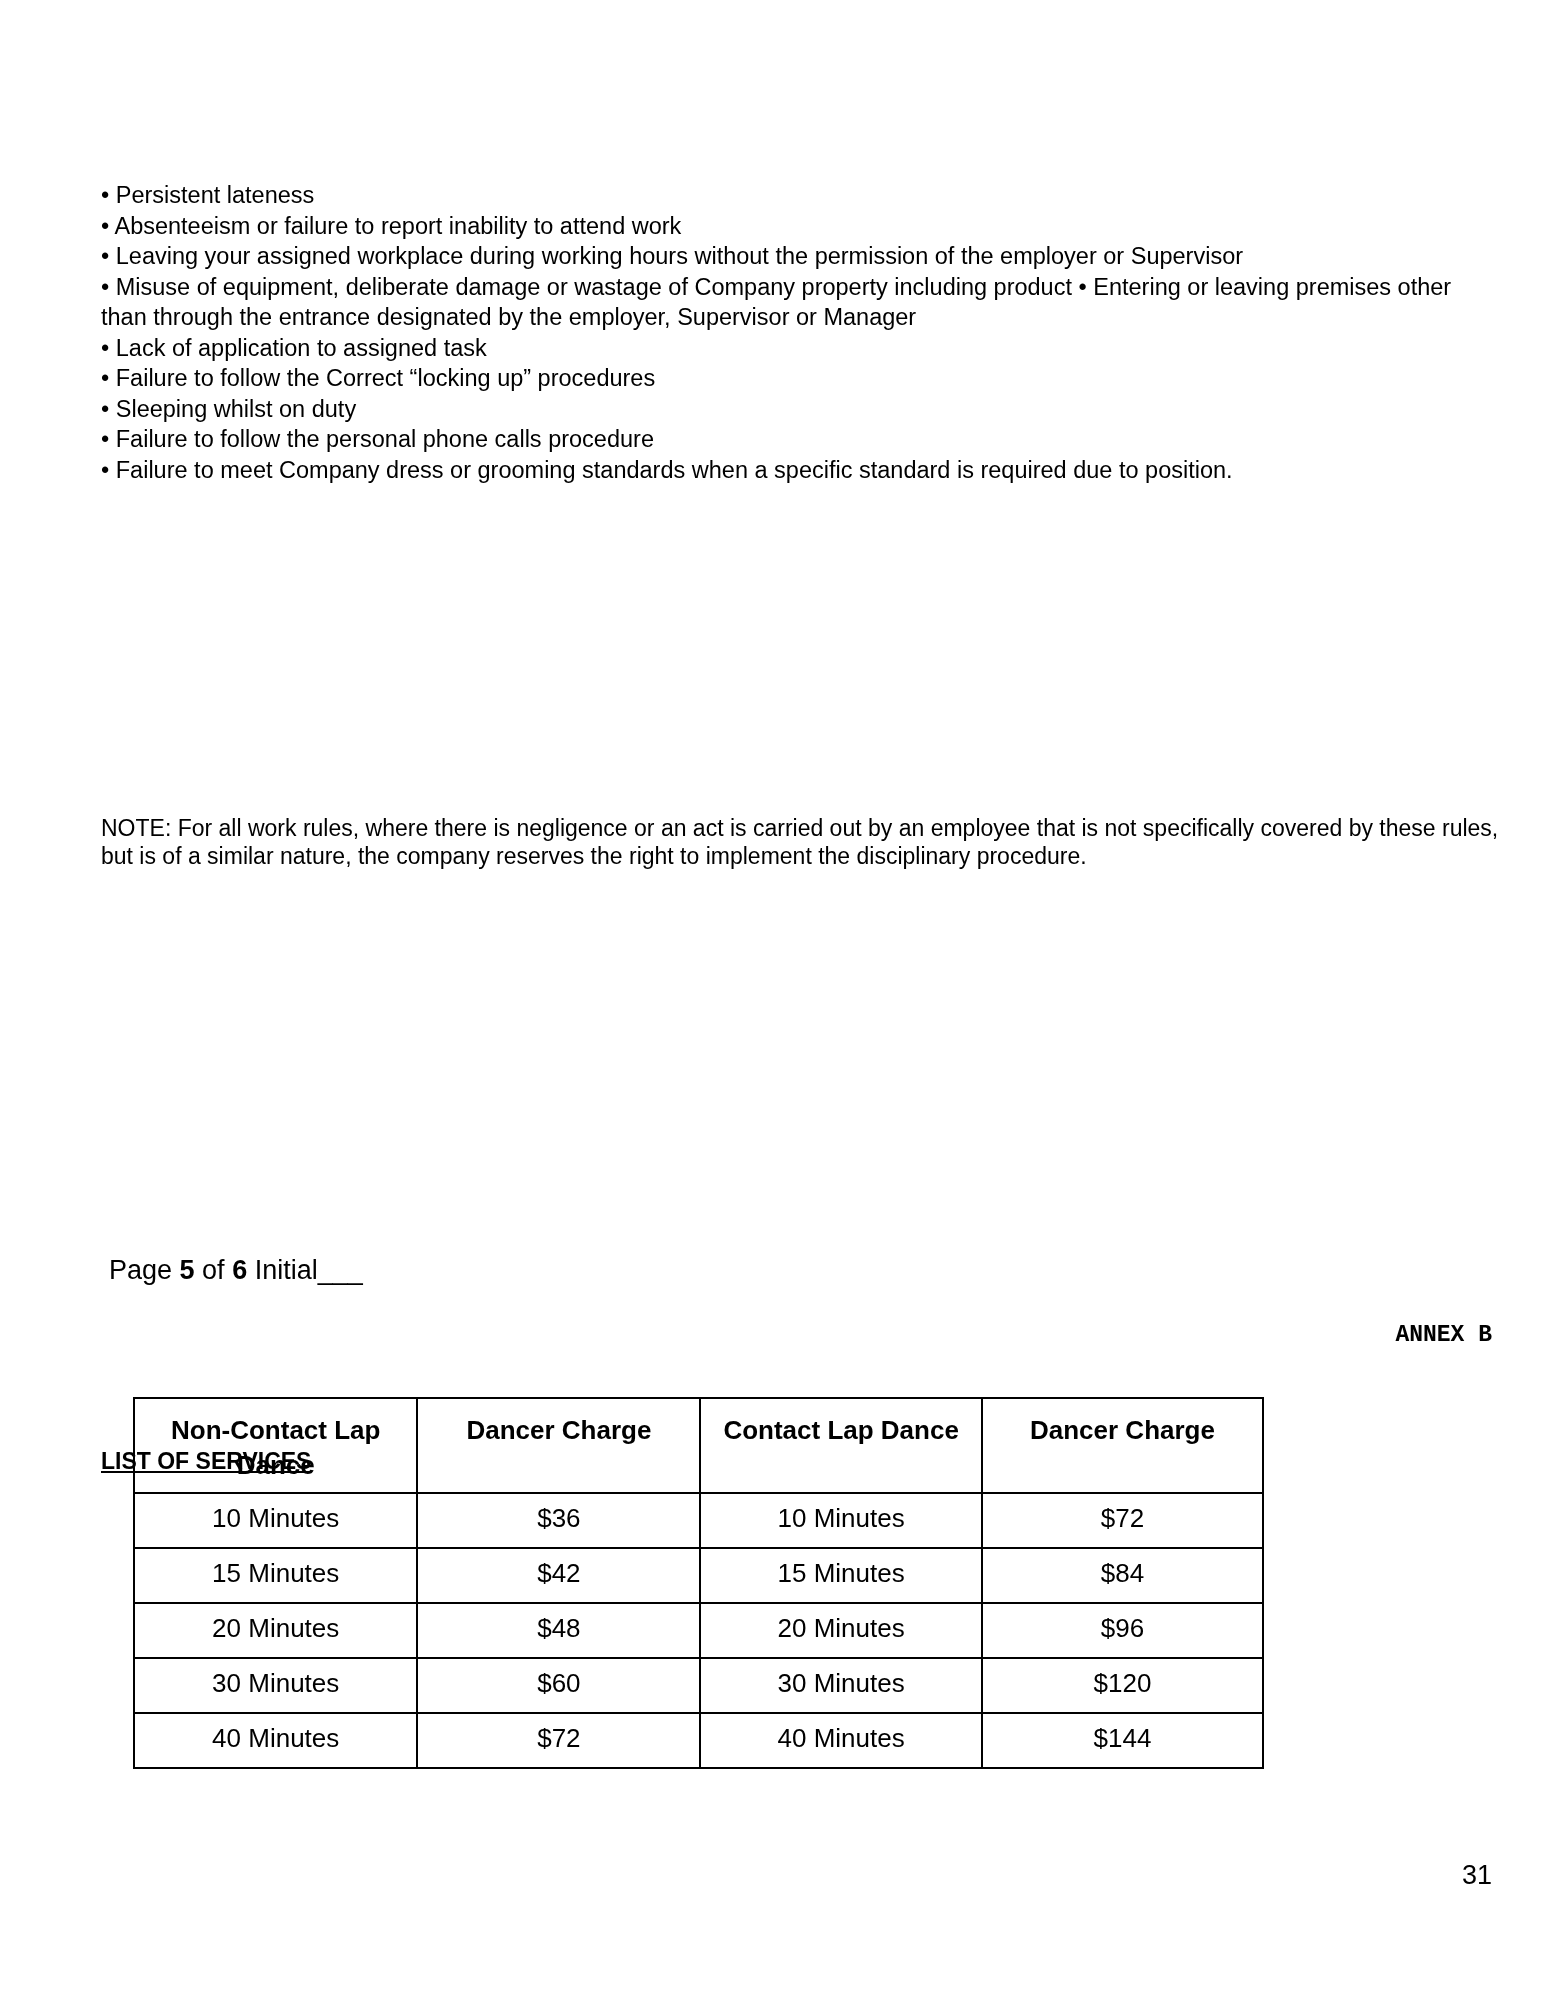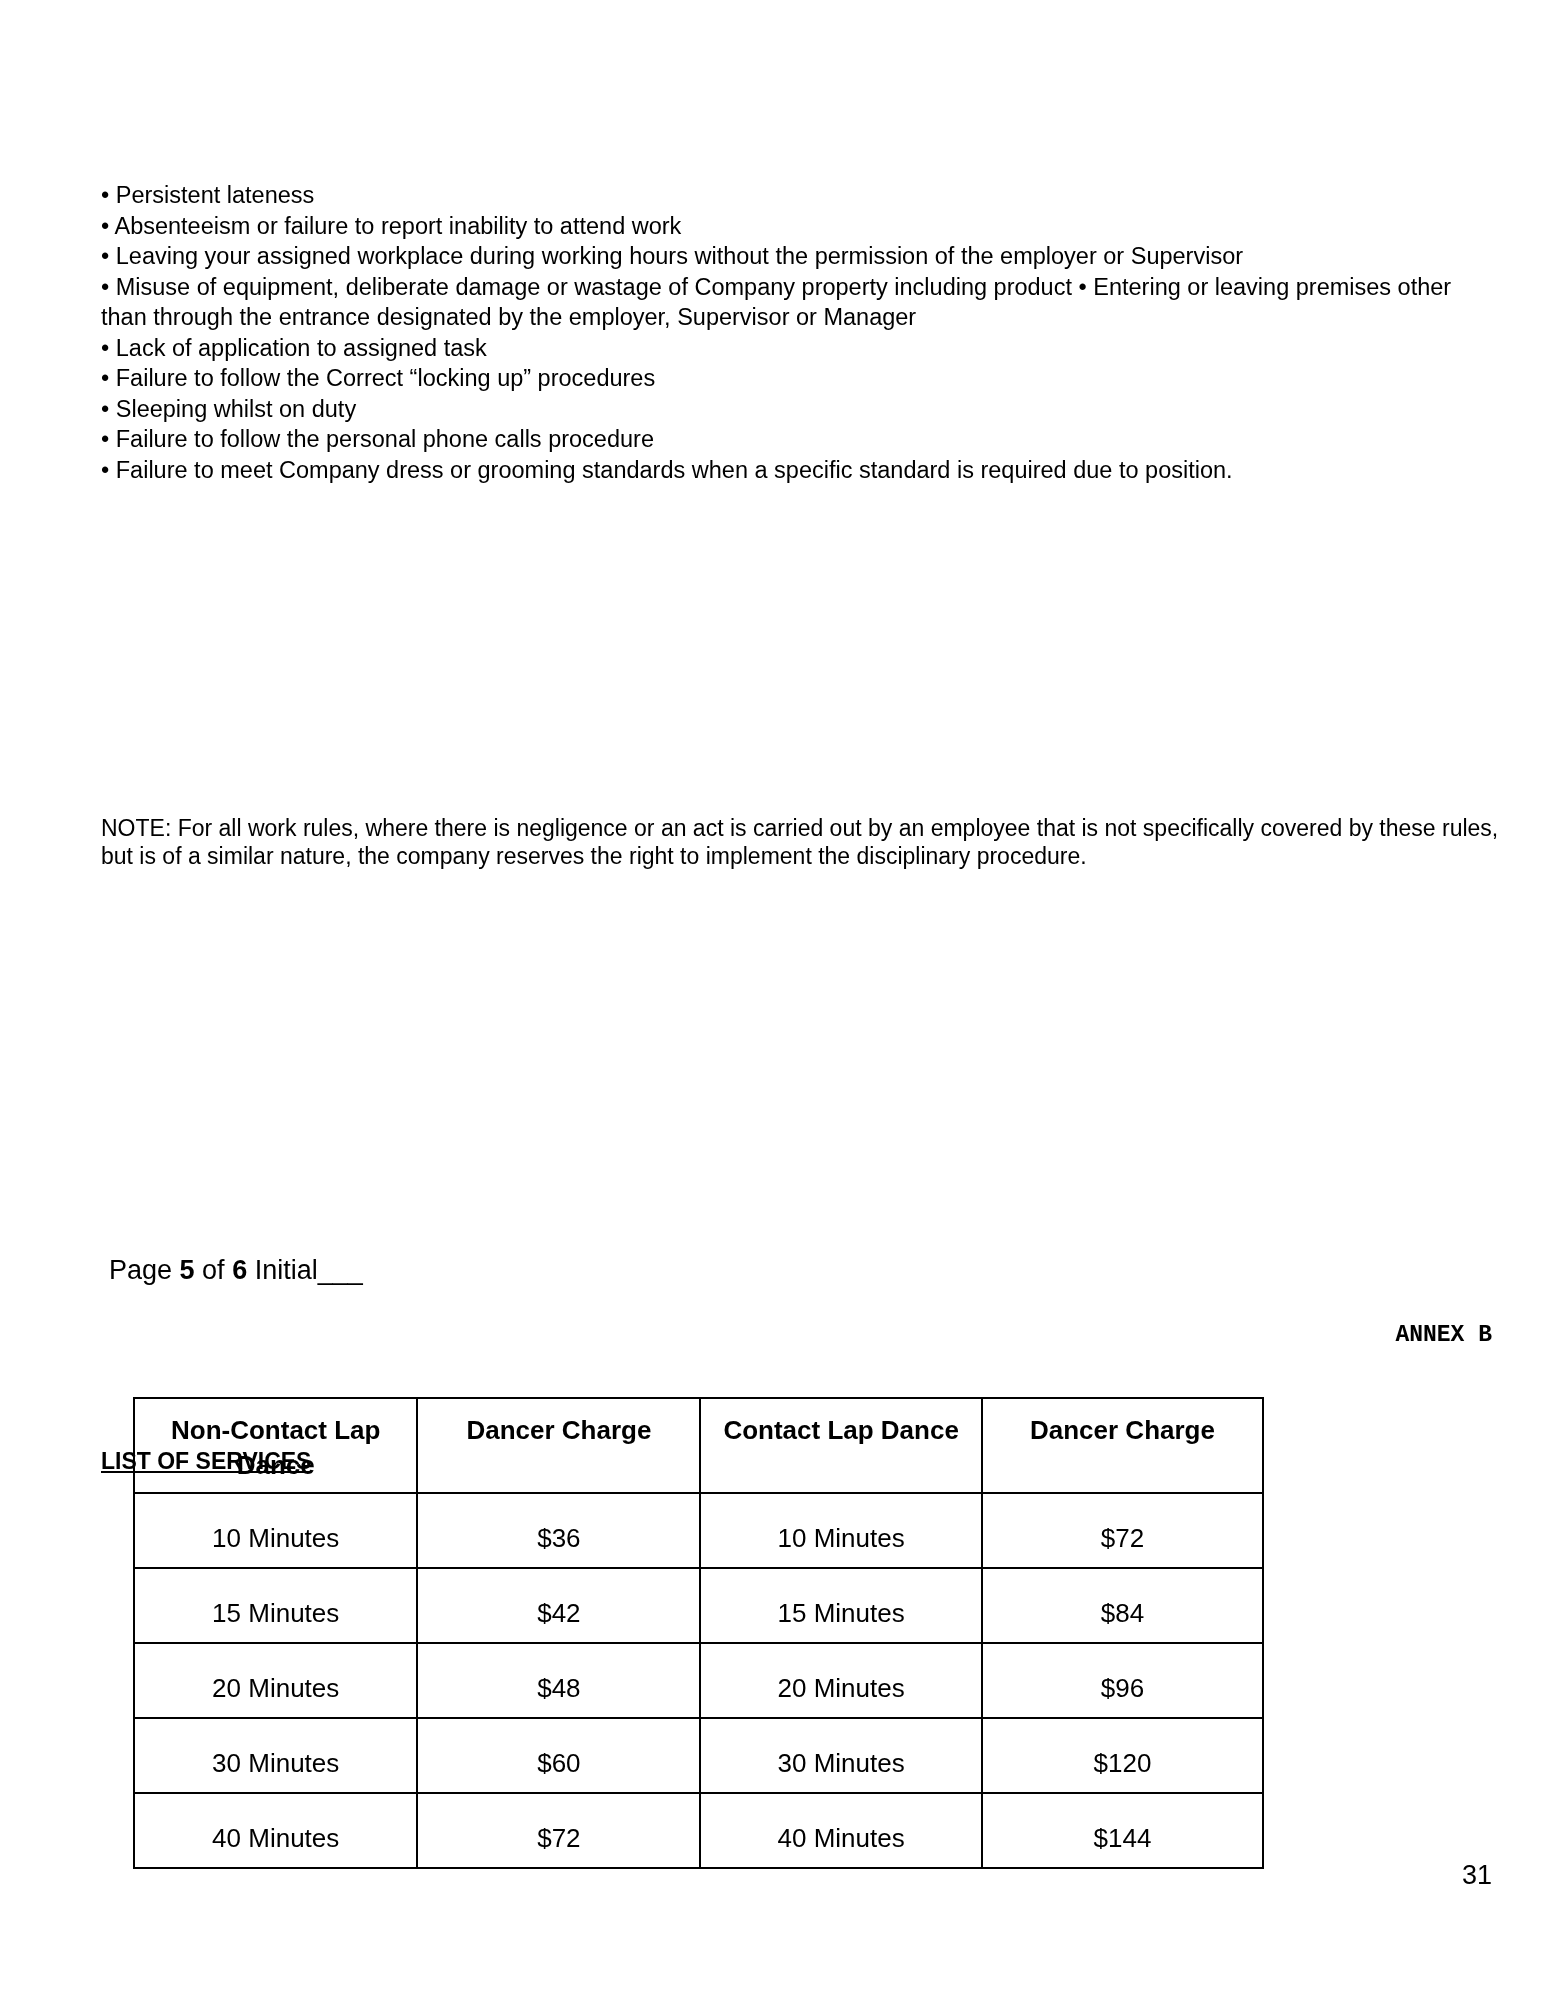--- a/index.html
+++ b/index.html
@@ -35,21 +35,21 @@
       font-size: 26px;
     }
     table.services th, table.services td {
       border: 2.5px solid #000;
       text-align: center; vertical-align: top;
       padding: 14px 6px 0 6px;
     }
     table.services th {
       font-weight: bold; height: 79px; line-height: 35px;
     }
-    table.services td { height: 45px; line-height: 32px; padding-top: 28px; }
+    table.services td { height: 45px; line-height: 32px; padding-top: 8px; }
     .col1 { width: 282px; } .col2 { width: 282px; } .col3 { width: 280px; } .col4 { width: 280px; }
     .page-number {
       position: absolute; right: 53px; top: 1860px;
       font-size: 27px;
       text-align: center;
     }
   </style>
 </head>
 <body>
 

